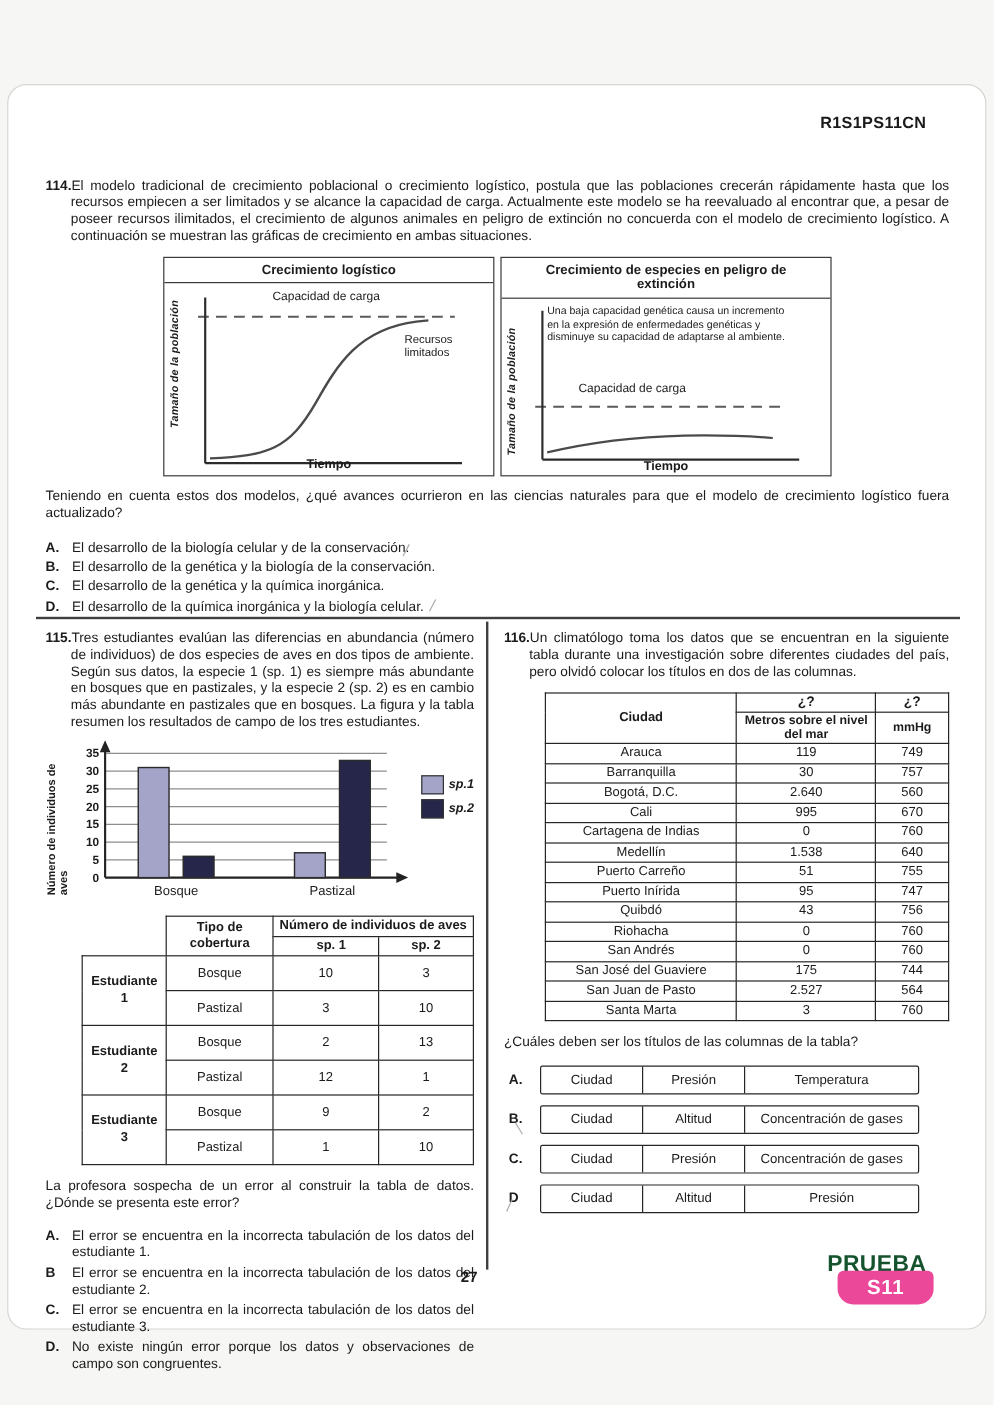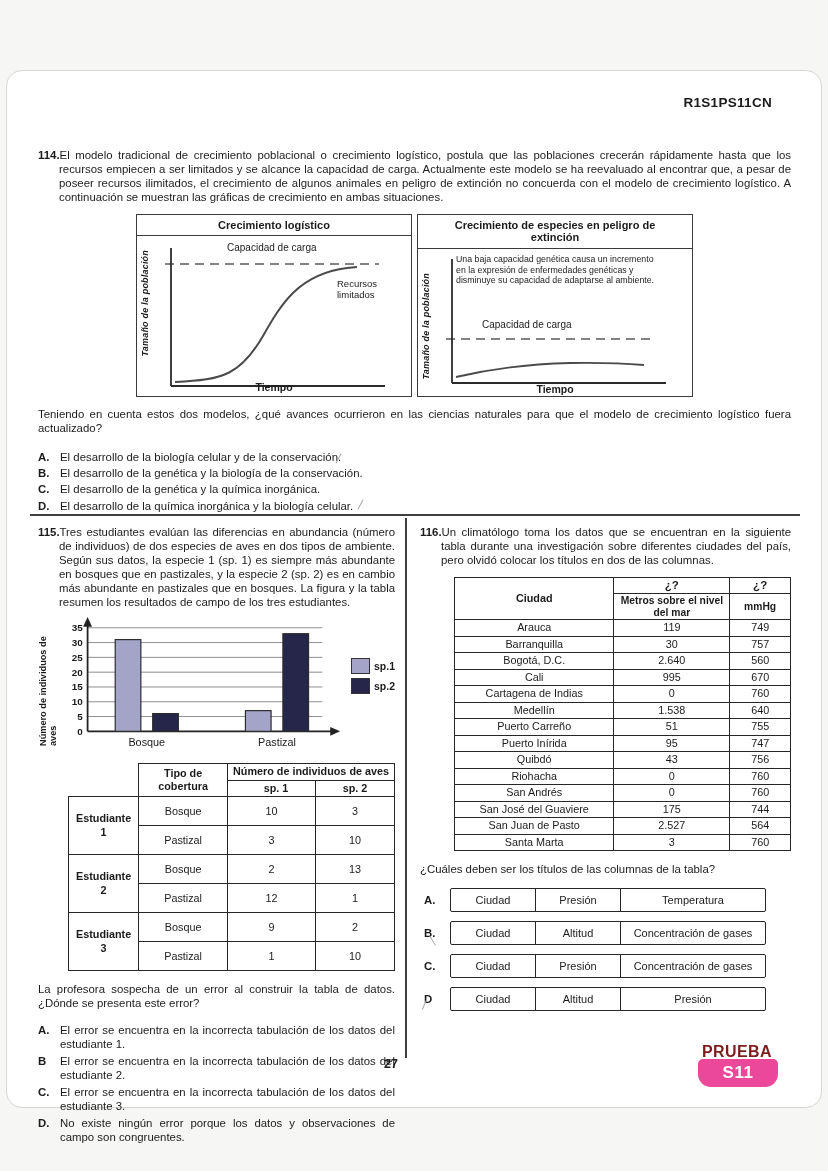--- a/index.html
+++ b/index.html
@@ -44,21 +44,21 @@
   .vdiv{position:absolute;left:405px;top:518px;width:2px;height:540px;background:#3f3f3f;}
 
   
   .col-left{position:absolute;left:38px;top:526px;width:357px;}
   .col-right{position:absolute;left:420px;top:526px;width:371px;}
 
   
   .chart-row{margin-top:5px;display:flex;align-items:flex-start;}
   .chart-ylabel{writing-mode:vertical-rl;transform:rotate(180deg);font-weight:bold;font-size:9.2px;
                 height:130px;margin-top:2px;flex:none;}
-  .legend{margin-left:1px;margin-top:44px;flex:none;}
+  .legend{margin-left:1px;margin-top:32px;flex:none;font-style:italic;}
   .leg-row{display:flex;align-items:center;margin-bottom:4px;}
   .leg-swatch{width:17px;height:14px;border:1.3px solid #333;margin-right:4px;}
   .leg-label{font-weight:bold;font-size:10.5px;}
 
   
   table{border-collapse:collapse;font-size:10.8px;text-align:center;}
   td,th{border:1.4px solid #262626;padding:1px 5px;line-height:13.5px;}
   th{font-weight:bold;}
   .nob{border:none;background:transparent;}
   .t115{margin:9px 0 0 30px;}
@@ -78,21 +78,21 @@
   .o116 .letter{width:26px;font-weight:bold;font-size:11.4px;flex:none;padding-left:4px;}
   .obox{display:flex;border:1.6px solid #262626;border-radius:2px;height:22px;flex:1;max-width:314px;
         align-items:stretch;font-size:11px;background:#fff;}
   .ocell{display:flex;align-items:center;justify-content:center;}
   .oc1{width:84px;border-right:1.4px solid #262626;}
   .oc2{width:84px;border-right:1.4px solid #262626;}
   .oc3{flex:1;}
 
   
   .page-number{position:absolute;left:384px;top:1057px;font-weight:bold;font-size:12.5px;}
-  .prueba-label{position:absolute;right:56px;top:1043px;font-weight:bold;font-size:16px;color:#7f1d1d;letter-spacing:.4px;}
+  .prueba-label{position:absolute;right:56px;top:1043px;font-weight:bold;font-size:19px;color:#14532d;letter-spacing:.4px;}
   .badge{position:absolute;right:50px;top:1059px;width:80px;height:28px;background:#35355f;color:#fff;
          font-weight:bold;font-size:17px;display:flex;align-items:center;justify-content:center;
          border-radius:5px 5px 13px 13px;letter-spacing:.5px;}
 
   
   .pmark{position:absolute;width:0;height:11px;border-left:1.6px solid #a9a9a9;}
 </style>
 </head>
 <body>
 

